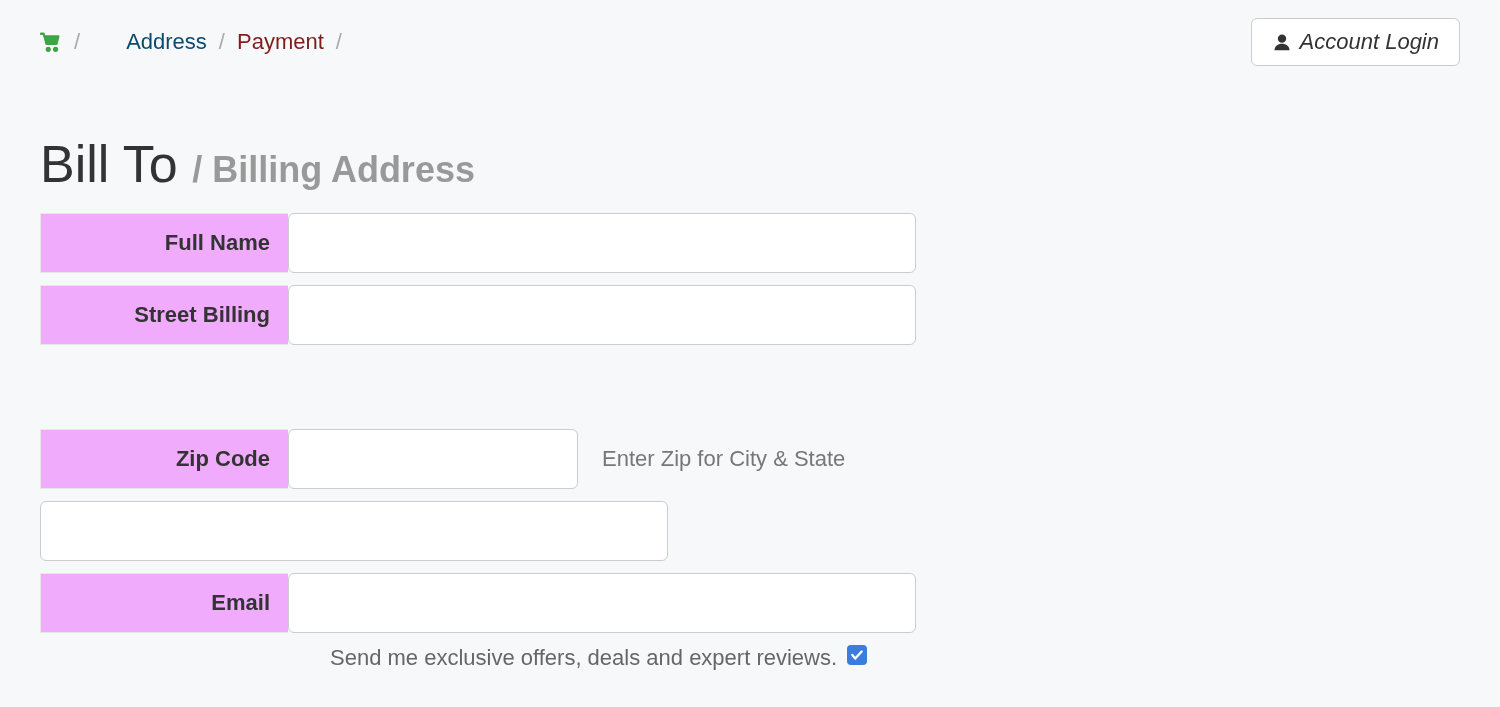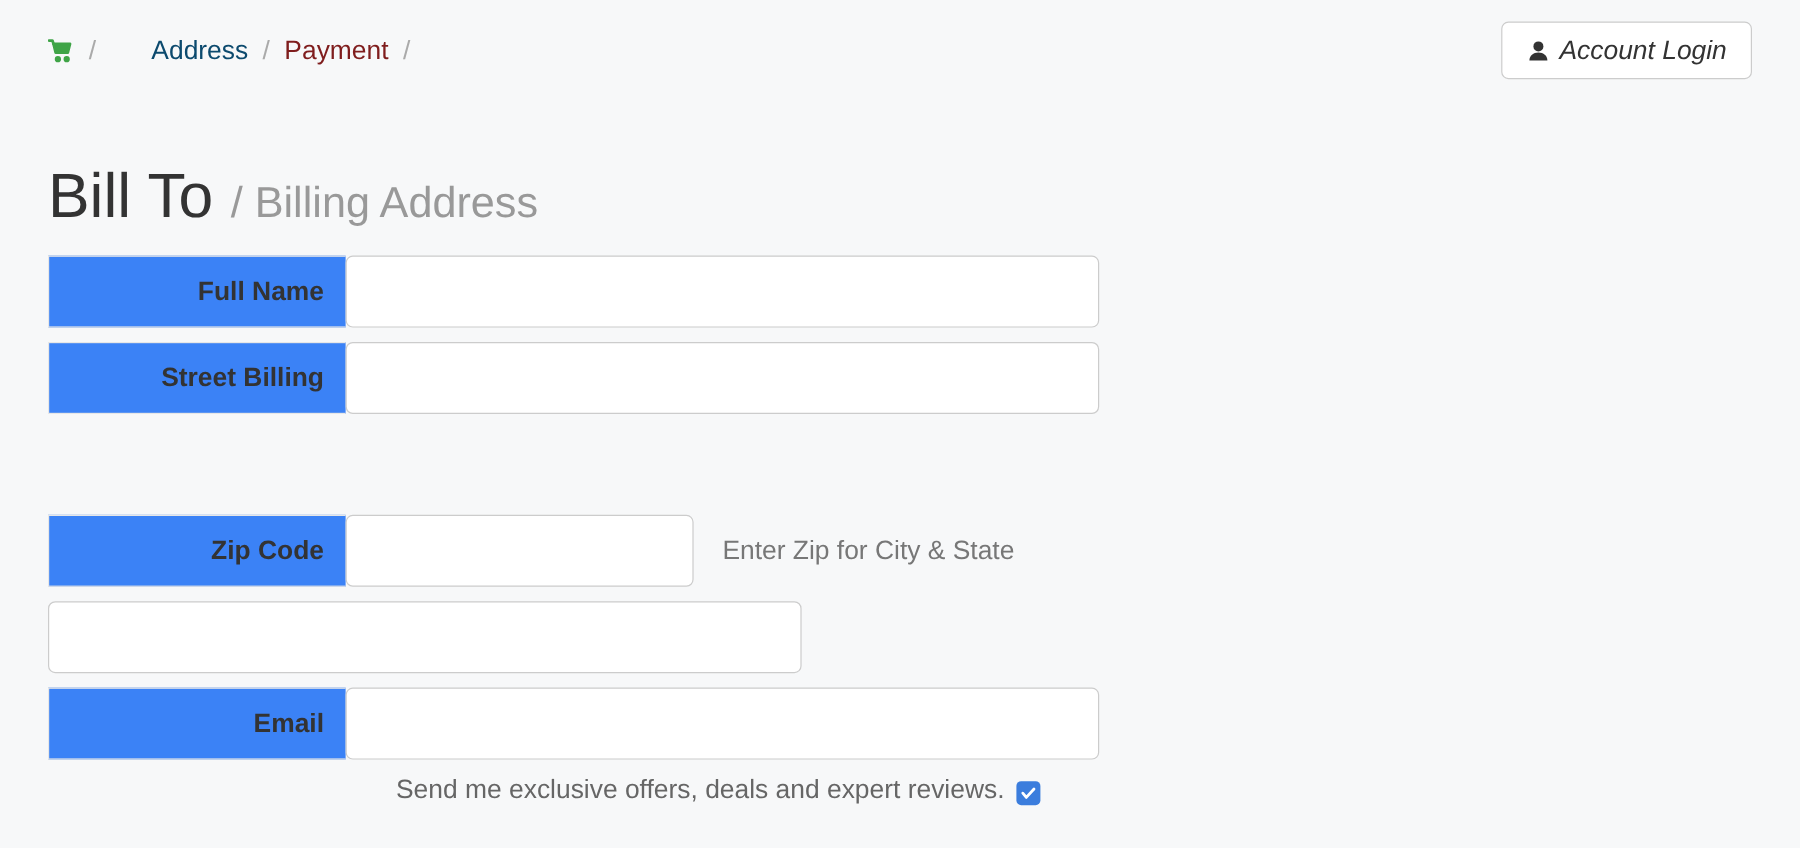--- a/index.html
+++ b/index.html
@@ -55,30 +55,30 @@
     .page-title {
       font-size: 52px;
       font-weight: 400;
       color: #333;
       margin-bottom: 20px;
       line-height: 1.1;
     }
     .page-title .sub {
       font-size: 36px;
       color: #999;
-      font-weight: 400;
+      font-weight: 700;
     }
     .form-row {
       display: flex;
       align-items: stretch;
       margin-bottom: 12px;
     }
     .form-label {
       width: 248px;
-      background: #3b82f6;
+      background: #f0abfc;
       color: #333;
       font-weight: 700;
       font-size: 22px;
       display: flex;
       align-items: center;
       justify-content: flex-end;
       padding: 0 18px;
       height: 60px;
       border: 1px solid #e7e7e7;
       border-right: none;
@@ -108,21 +108,21 @@
       font-style: italic;
     }
     .zip-hint {
       color: #777;
       font-size: 22px;
       margin-left: 24px;
       align-self: center;
     }
     .offers-row {
       display: flex;
-      align-items: flex-end;
+      align-items: flex-start;
       margin-left: 248px;
       padding-left: 42px;
       margin-top: 6px;
       gap: 10px;
       color: #666;
       font-size: 22px;
     }
     .checkbox-box {
       width: 20px;
       height: 20px;

